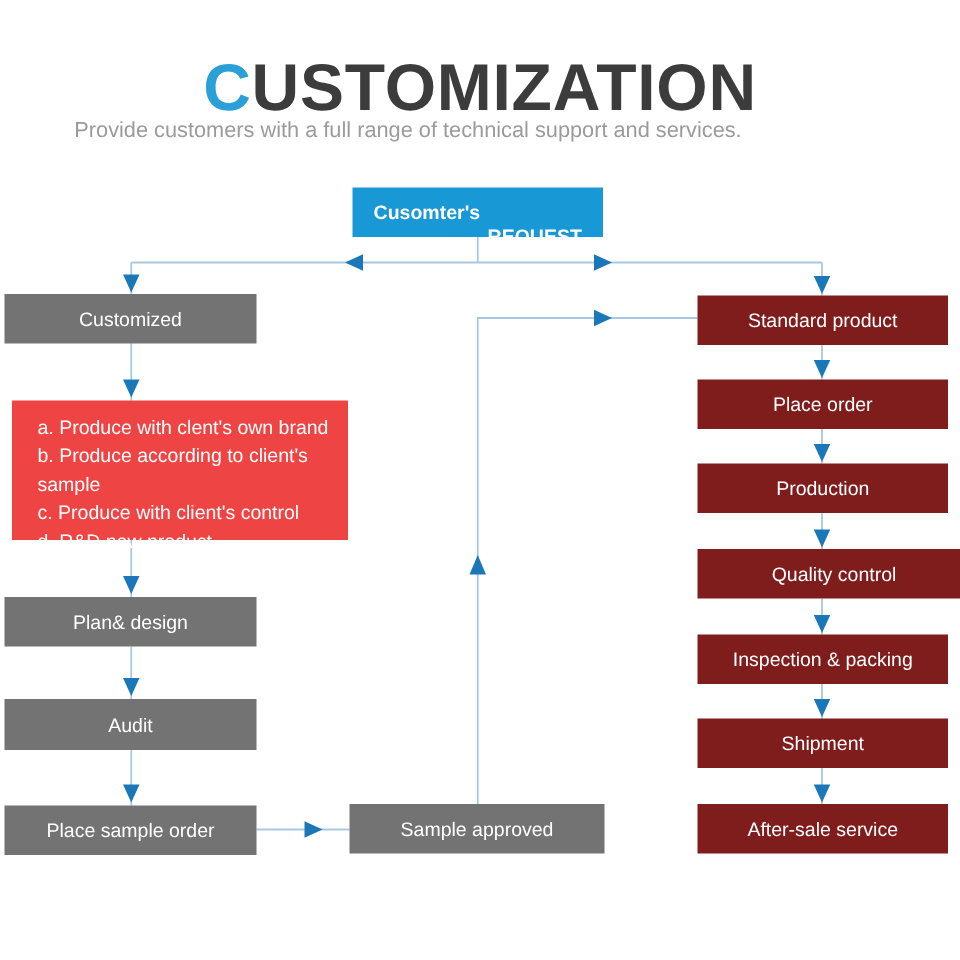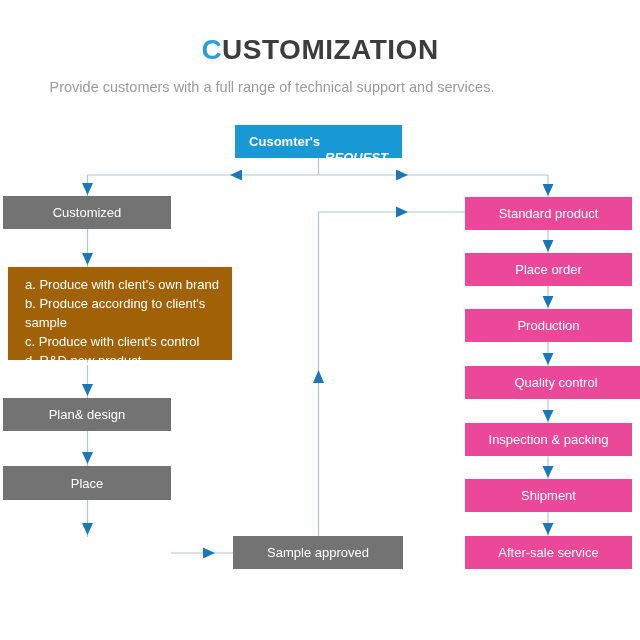--- a/index.html
+++ b/index.html
@@ -11,21 +11,21 @@
     height: 640px;
     background: #ffffff;
     overflow: hidden;
     margin: 0 auto;
   }
   .title {
     position: absolute;
     top: 34px; left: 0;
     width: 640px;
     text-align: center;
-    font-size: 28px;
+    font-size: 44px;
     font-weight: bold;
     letter-spacing: 0.5px;
     color: #3c3c3c;
   }
   .title .accent { color: #2a9fd8; }
   .subtitle {
     position: absolute;
     top: 79px; left: 0;
     width: 544px;
     text-align: center;
@@ -44,27 +44,27 @@
     justify-content: center;
     color: #ffffff;
     font-size: 13px;
     text-align: left;
   }
   .request-box {
     left: 235px; top: 125px; width: 167px; height: 33px;
     background: #1899d5;
     font-weight: bold;
   }
-  .request-box .req-em { font-style: italic; margin-left: 5px; margin-top: 32px; }
+  .request-box .req-em { margin-left: 5px; margin-top: 32px; }
   .left-box { background: #737373; }
-  .right-box { background: #ec4899; }
+  .right-box { background: #7f1d1d; }
   .b-customized        { left: 3px;   top: 196px; width: 168px; height: 33px; }
   .b-options {
     left: 8px; top: 267px; width: 224px; height: 93px;
-    background: #a16207;
+    background: #ef4444;
     display: block;
     text-align: left;
     padding: 8px 6px 0 17px;
     line-height: 19px;
   }
   .b-plan              { left: 3px;   top: 398px; width: 168px; height: 33px; }
   .b-audit             { left: 3px;   top: 466px; width: 168px; height: 34px; }
   .b-place-sample      { left: 3px;   top: 537px; width: 168px; height: 33px; }
   .b-sample-approved   { left: 233px; top: 536px; width: 170px; height: 33px; }
   .r0 { left: 465px; top: 197px; width: 167px; height: 33px; }
@@ -146,22 +146,23 @@
 
   <div class="box b-options">
     <div>a. Produce with clent's own brand</div>
     <div>b. Produce according to client's sample</div>
     <div>c. Produce with client's control</div>
     <div>d. R&amp;D new product</div>
   </div>
 
   <div class="box left-box b-plan">Plan&amp; design</div>
 
-  <div class="box left-box b-audit">Place</div>
+  <div class="box left-box b-audit">Audit</div>
 
+  <div class="box left-box b-place-sample">Place sample order</div>
 
   <div class="box left-box b-sample-approved">Sample approved</div>
 
   <div class="box right-box r0">Standard product</div>
   <div class="box right-box r2">Production</div>
   <div class="box right-box r1">Place order</div>
   <div class="box right-box r3">Quality control</div>
   <div class="box right-box r4">Inspection &amp; packing</div>
   <div class="box right-box r5">Shipment</div>
   <div class="box right-box r6">After-sale service</div>

